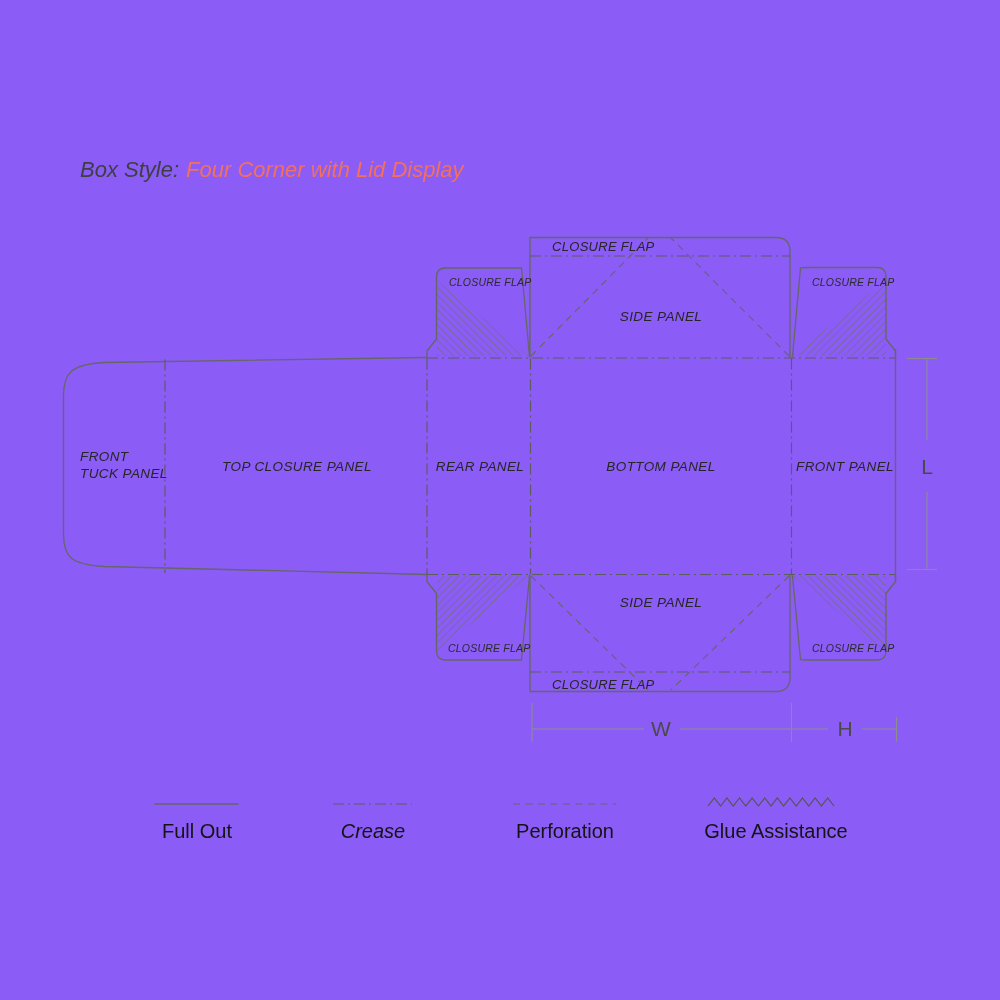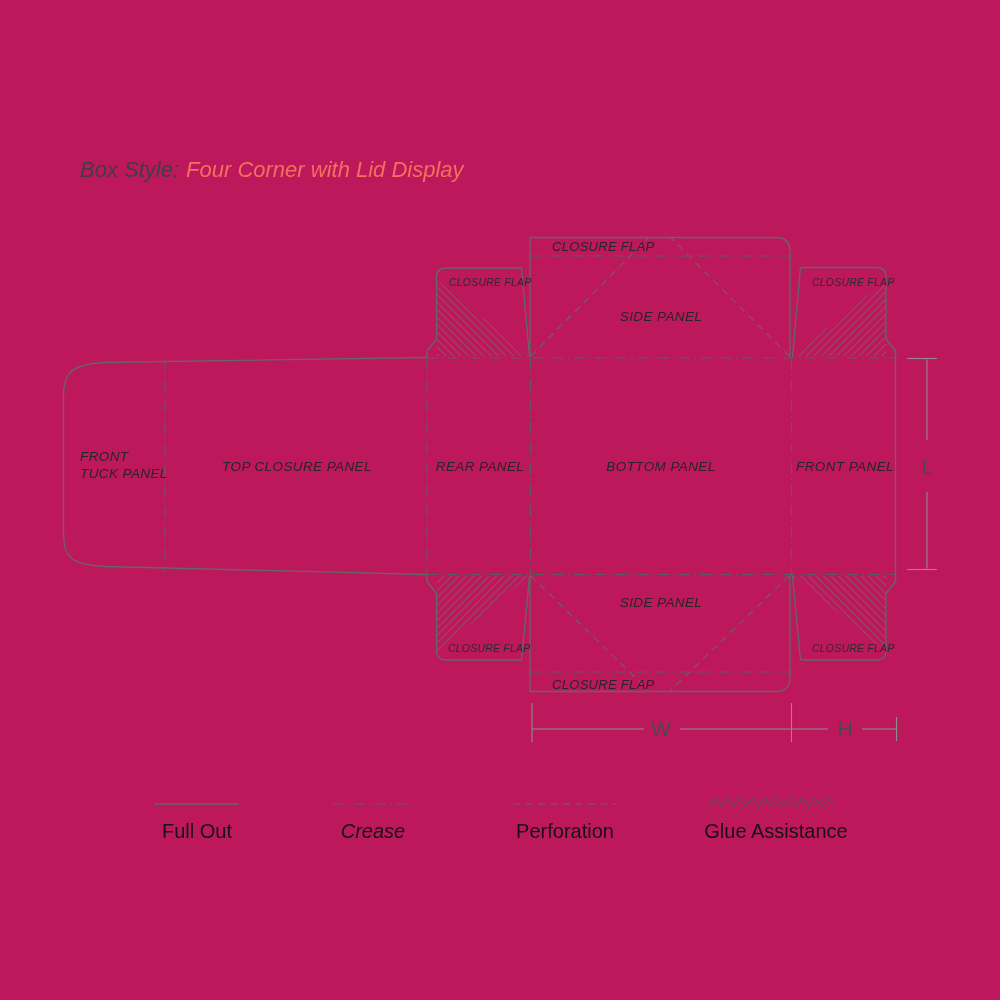--- a/index.html
+++ b/index.html
@@ -1,16 +1,16 @@
 <!DOCTYPE html>
 <html><head>
 <meta charset="utf-8">
 <style>
   html,body{margin:0;padding:0;background:#f7f7f8;}
-  .stage{position:relative;width:1000px;height:1000px;background:#be185d;overflow:hidden;
+  .stage{position:relative;width:1000px;height:1000px;background:#8b5cf6;overflow:hidden;
          font-family:"Liberation Sans",sans-serif;}
   svg{position:absolute;inset:0;}
   
   .cut{stroke:#666;stroke-width:1.3;fill:none;stroke-linejoin:round;stroke-linecap:round;}
   .crease{stroke:#5d5d5d;stroke-width:1.15;fill:none;stroke-dasharray:11 4 2 4;}
   .perf{stroke:#666;stroke-width:1.1;fill:none;stroke-dasharray:7 5.5;}
   .dimline{stroke:#8d8d8d;stroke-width:1.1;fill:none;}
   .zigzag{stroke:#555;stroke-width:1.2;fill:none;stroke-linejoin:miter;}
   
   .title-txt{font-style:italic;font-size:22px;fill:#3f3f42;}

